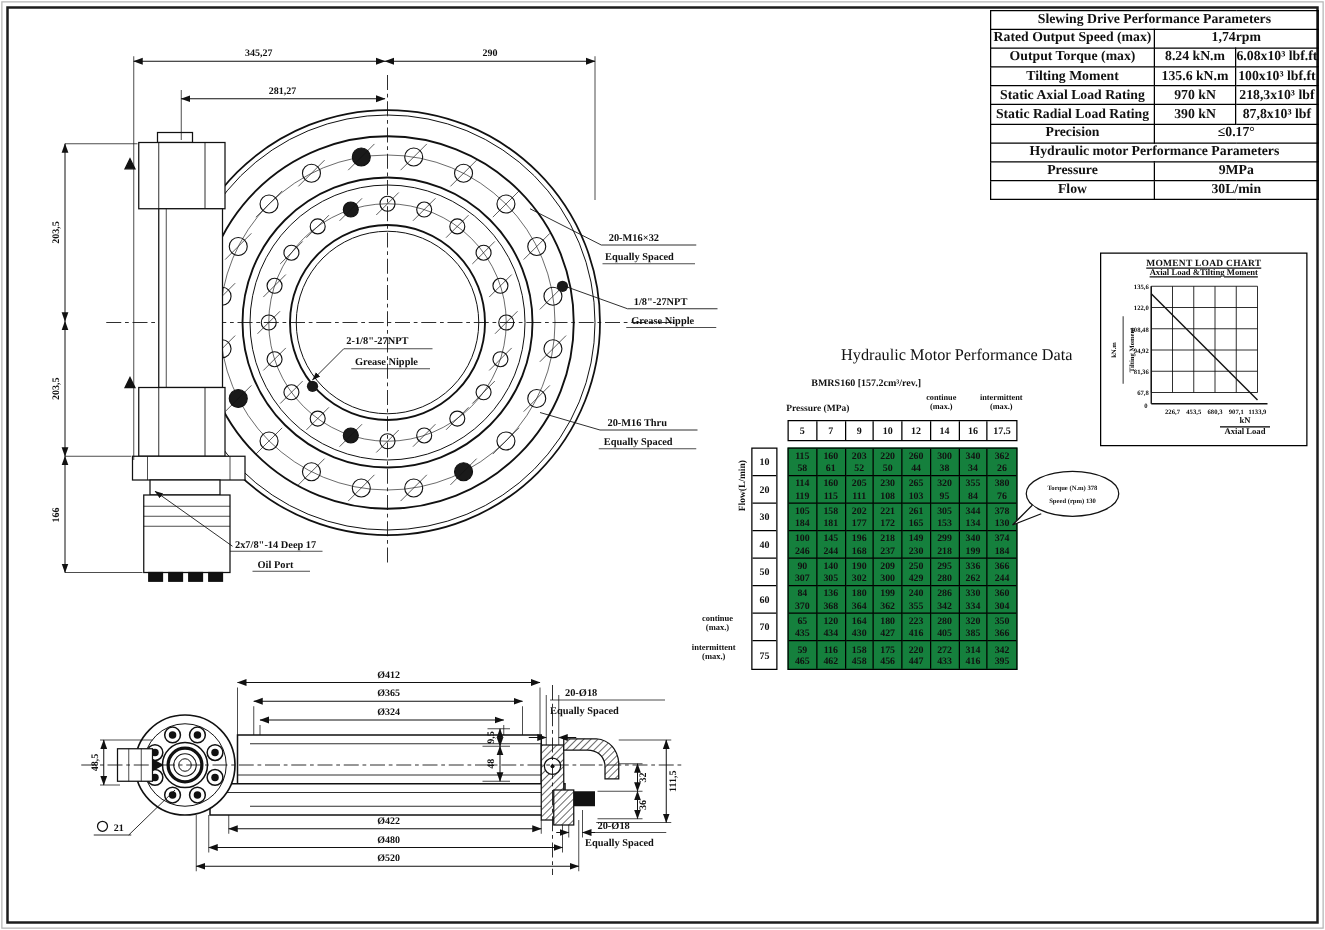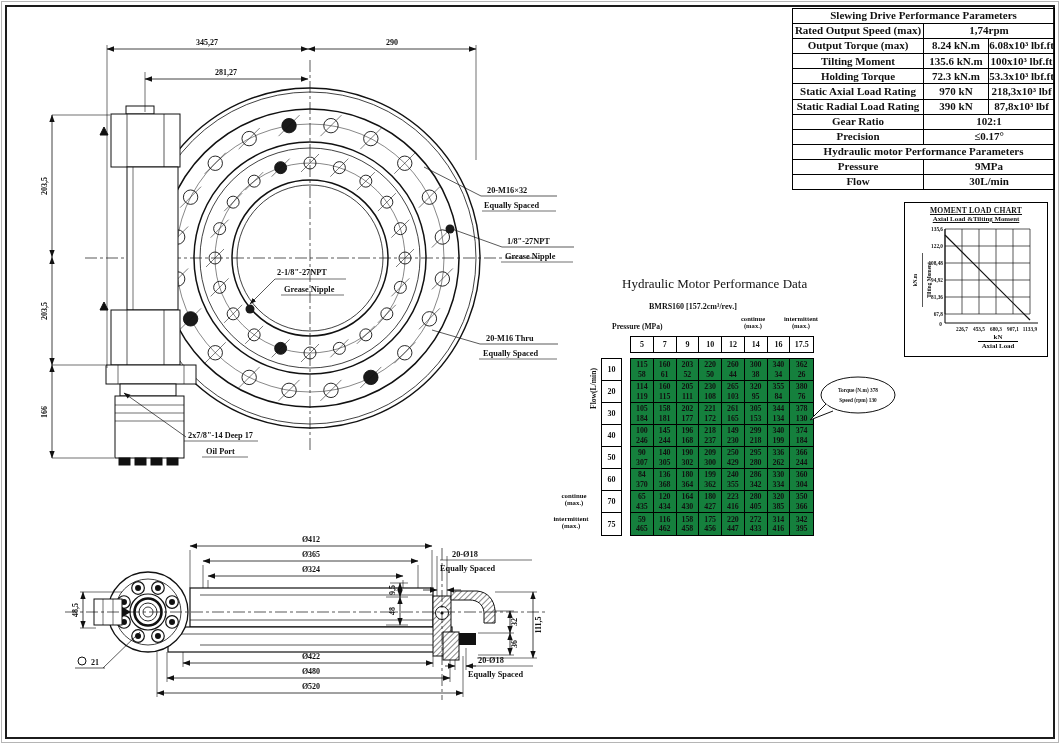--- a/index.html
+++ b/index.html
@@ -5,30 +5,30 @@
   *{box-sizing:border-box;margin:0;padding:0}
   body{width:1060px;height:744px;position:relative;background:#fff;color:#111;
        font-family:"Liberation Serif",serif;overflow:hidden}
   .frame-outer{position:absolute;inset:1px;border:1px solid #b5b5b5}
   .frame{position:absolute;inset:5px;border:2px solid #1c1c1c}
   
   table.perf{position:absolute;left:792px;top:8px;width:262px;border-collapse:collapse;table-layout:fixed}
   table.perf td{border:1px solid #000;height:15.1px;text-align:center;font-size:11px;
                 font-weight:600;padding:0;line-height:1.05;overflow:hidden;white-space:nowrap}
   
-  .chartbox{position:absolute;left:904px;top:202px;width:144px;height:155px;border:1px solid #000;background:#fff}
+  .chartbox{position:absolute;left:880px;top:202px;width:166px;height:155px;border:1px solid #000;background:#fff}
   .c-title{font-size:7.6px;font-weight:700;text-align:center;margin-top:3px;text-decoration:underline;letter-spacing:.2px}
   .c-sub{font-size:6.9px;font-weight:600;text-align:center;text-decoration:underline}
   #chart-svg{position:absolute;left:0;top:22px}
   .c-xlabel{position:absolute;right:22px;top:130px;width:54px;text-align:center;font-size:6.9px;font-weight:600;line-height:1.15}
   .c-xu{border-bottom:1px solid #000;display:inline-block;padding:0 16px}
   
-  .m-title{position:absolute;left:622px;top:276px;width:210px;font-size:13px;text-align:left}
+  .m-title{position:absolute;left:648px;top:276px;width:210px;font-size:13px;text-align:right}
   .m-model{position:absolute;left:649px;top:302px;font-size:8px;font-weight:600}
-  .m-plabel{position:absolute;left:612px;top:322px;font-size:7.6px;font-weight:600}
+  .m-plabel{position:absolute;left:629px;top:322px;font-size:7.6px;font-weight:600}
   .m-conttop{position:absolute;left:731px;top:315px;width:44px;text-align:center;font-size:6.6px;font-weight:600;line-height:1.1}
   .m-inttop{position:absolute;left:772px;top:315px;width:58px;text-align:center;font-size:6.6px;font-weight:600;line-height:1.1}
   .pheader{position:absolute;left:630px;top:336px;display:grid;grid-template-columns:repeat(8,22.75px);border:1.3px solid #000;background:#fff}
   .pcell{height:15px;line-height:15px;text-align:center;font-size:8px;font-weight:600;border-right:1px solid #000}
   .pcell:last-child{border-right:none}
   .fcol{position:absolute;left:601px;top:358px;width:21px;display:grid;grid-template-rows:repeat(8,22px);border:1.3px solid #000;background:#fff}
   .fcell{border-bottom:1px solid #000;display:flex;align-items:center;justify-content:center;font-size:8px;font-weight:600}
   .fcell:last-child{border-bottom:none}
   .mgrid{position:absolute;left:630px;top:358px;display:grid;grid-template-columns:repeat(8,22.75px);grid-auto-rows:22px;border:1.3px solid #000;background:#15803d}
   .gcell{border-right:1px solid #000;border-bottom:1px solid #000;display:flex;flex-direction:column;
@@ -72,37 +72,28 @@
         <td>Output Torque (max)</td>
       <td>8.24 kN.m</td>
       <td>6.08x10³ lbf.ft</td>
       </tr>
   <tr>
         <td>Tilting Moment</td>
       <td>135.6 kN.m</td>
       <td>100x10³ lbf.ft</td>
       </tr>
   <tr>
-        <td>Holding Torque</td>
-      <td>72.3 kN.m</td>
-      <td>53.3x10³ lbf.ft</td>
-      </tr>
-  <tr>
         <td>Static Axial Load Rating</td>
       <td>970 kN</td>
       <td>218,3x10³ lbf</td>
       </tr>
   <tr>
         <td>Static Radial Load Rating</td>
       <td>390 kN</td>
       <td>87,8x10³ lbf</td>
-      </tr>
-  <tr>
-        <td>Gear Ratio</td>
-      <td colspan="2">102:1</td>
       </tr>
   <tr>
         <td>Precision</td>
       <td colspan="2">≤0.17°</td>
       </tr>
   <tr>
         <td colspan="3">Hydraulic motor Performance Parameters</td>
       </tr>
   <tr>
         <td>Pressure</td>

